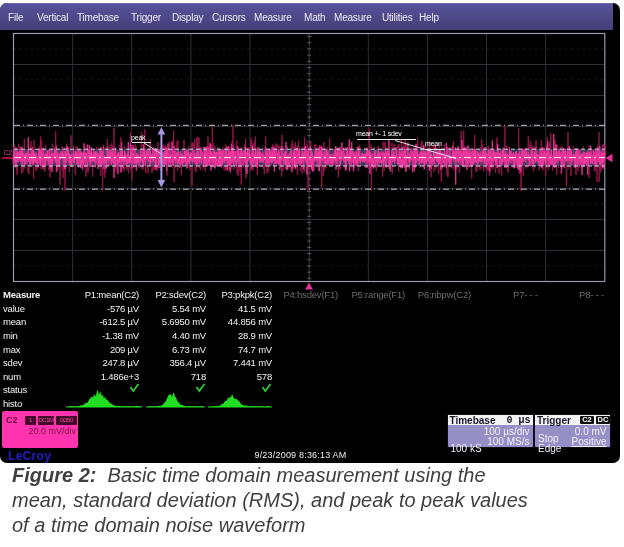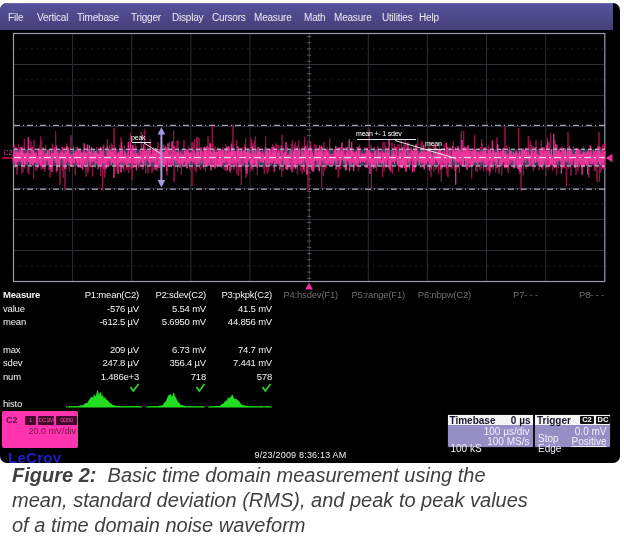--- a/index.html
+++ b/index.html
@@ -10,21 +10,21 @@
 #menu span{position:absolute;top:8px;font-size:10px;color:#eceaf4;letter-spacing:-0.2px;}
 #scope{position:absolute;left:0;top:0;}
 .anno{position:absolute;font-size:7px;color:#fff;letter-spacing:-0.2px;filter:blur(0.3px);}
 .mrow{position:absolute;left:0;width:613px;height:13px;font-size:9.5px;letter-spacing:-0.2px;color:#f2f2f2;}
 .mrow .lab{position:absolute;left:3px;}
 .mrow .c{position:absolute;width:70px;text-align:right;}
 .dim{color:#6e6e72;}
 .c1{left:69px;}.c2{left:136px;}.c3{left:202px;}.c4{left:268px;}.c5{left:335px;}.c6{left:401px;}.c7{left:468px;}.c8{left:534px;}
 #c2box{position:absolute;left:2px;top:408px;width:76px;height:37px;background:#ff34ae;border-radius:2px;font-size:9px;color:#701240;}
 #c2box .bdg{position:absolute;top:5px;height:9px;background:#47092b;border-radius:1px;color:#e84da0;font-size:6px;line-height:9px;text-align:center;letter-spacing:-0.5px;overflow:hidden;}
-#lecroy{position:absolute;left:8px;top:446px;font-size:15px;font-weight:bold;color:#211fc4;letter-spacing:0.3px;}
+#lecroy{position:absolute;left:8px;top:446px;font-size:12px;font-weight:bold;color:#211fc4;letter-spacing:0.3px;}
 .ibox{position:absolute;top:410.5px;height:32px;border:1px solid #101018;background:#948fc4;font-size:10px;color:#f2f0fa;border-radius:2px;}
 .ibox .hdr{position:absolute;left:0;top:0;right:0;height:10px;background:#f4f4f4;padding:0 2px;font-weight:bold;color:#16162c;font-size:10px;}
 #tbbox{left:446.5px;width:85px;}
 #trbox{left:534px;width:74.5px;}
 .r{position:absolute;right:3px;}
 .l{position:absolute;left:3px;margin-top:7px;}
 #date{position:absolute;left:0px;top:446.5px;width:601px;text-align:center;font-size:9px;letter-spacing:0.2px;color:#f0f0f0;}
 #caption{position:absolute;left:12px;top:463px;width:620px;font-size:20px;font-style:italic;color:#404040;line-height:25px;}
 </style>
 </head>
@@ -165,52 +165,61 @@
       <span class="c c1">-576 µV</span>
       <span class="c c2">5.54 mV</span>
       <span class="c c3">41.5 mV</span>
     </div>
 <div class="mrow" style="top:313.4px">
       <span class="lab">mean</span>
       <span class="c c1">-612.5 µV</span>
       <span class="c c2">5.6950 mV</span>
       <span class="c c3">44.856 mV</span>
     </div>
+<div class="mrow" style="top:327.0px">
+      <span class="lab">min</span>
+      <span class="c c1">-1.38 mV</span>
+      <span class="c c2">4.40 mV</span>
+      <span class="c c3">28.9 mV</span>
+    </div>
 <div class="mrow" style="top:340.5px">
       <span class="lab">max</span>
       <span class="c c1">209 µV</span>
       <span class="c c2">6.73 mV</span>
       <span class="c c3">74.7 mV</span>
     </div>
 <div class="mrow" style="top:354.1px">
       <span class="lab">sdev</span>
       <span class="c c1">247.8 µV</span>
       <span class="c c2">356.4 µV</span>
       <span class="c c3">7.441 mV</span>
     </div>
 <div class="mrow" style="top:367.6px">
       <span class="lab">num</span>
       <span class="c c1">1.486e+3</span>
       <span class="c c2">718</span>
       <span class="c c3">578</span>
+    </div>
+<div class="mrow" style="top:381.2px">
+      <span class="lab">status</span>
     </div>
 <div class="mrow" style="top:394.7px">
       <span class="lab">histo</span>
     </div>
 <div id="c2box">
 <div style="position:absolute;left:4px;top:4px;font-weight:bold;color:#581034;">C2</div>
 <div class="bdg" style="left:23px;width:11px;">1</div>
 <div class="bdg" style="left:36px;width:16px;">DC1M</div>
 <div class="bdg" style="left:54px;width:21px;">0Ω50</div>
 <div style="position:absolute;right:2px;top:15px;">20.0 mV/div</div>
 <div style="position:absolute;right:1px;top:25px;margin-top:43px;">0 µV offset</div>
 </div>
 <div id="lecroy">LeCroy</div>
 <div class="ibox" id="tbbox">
-<div class="hdr">Timebase <span style="position:absolute;right:2px;font-weight:bold;">0 µs</span></div>
+<div class="hdr">Timebase <span style="position:absolute;right:2px;font-weight:bold;font-family:Liberation Mono, monospace;">0 µs</span></div>
 <div class="r" style="top:11px;">100 µs/div</div>
 <div class="l" style="top:21px;">100 kS</div>
 <div class="r" style="top:21px;">100 MS/s</div>
 </div>
 <div class="ibox" id="trbox">
 <div class="hdr">Trigger<span style="position:absolute;left:45px;top:1px;width:14px;height:8px;background:#111;color:#fff;font-size:7.5px;text-align:center;line-height:8px;border-radius:1px;">C2</span><span style="position:absolute;left:61px;top:1px;width:14px;height:8px;background:#111;color:#fff;font-size:7.5px;text-align:center;line-height:8px;border-radius:1px;">DC</span></div>
 <div class="l" style="top:11px;">Stop</div>
 <div class="r" style="top:11px;">0.0 mV</div>
 <div class="l" style="top:21px;">Edge</div>
 <div class="r" style="top:21px;text-decoration:underline;">Positive</div>

